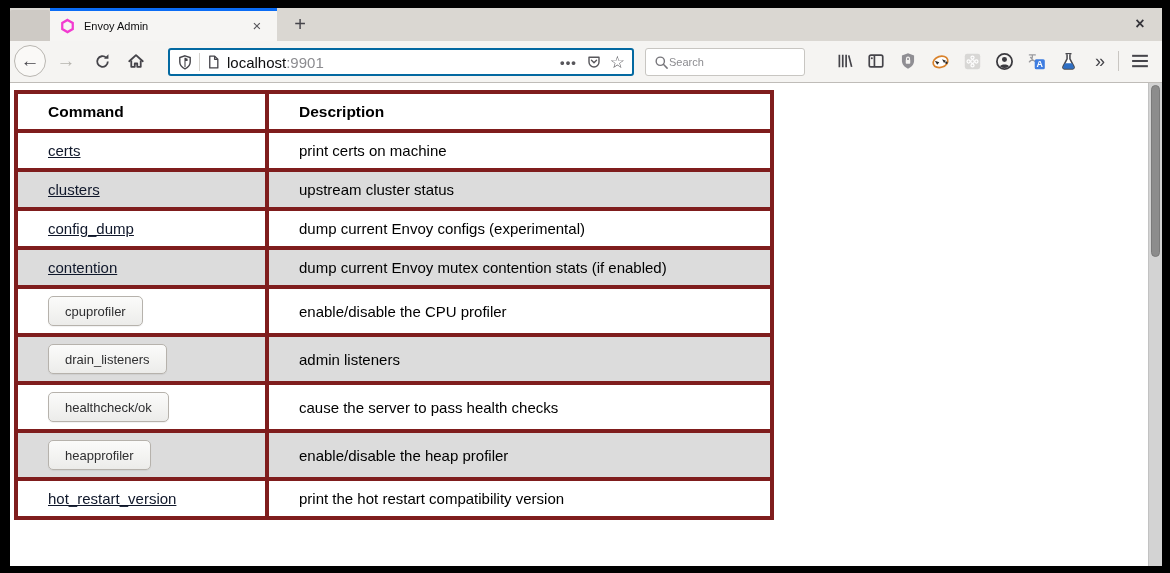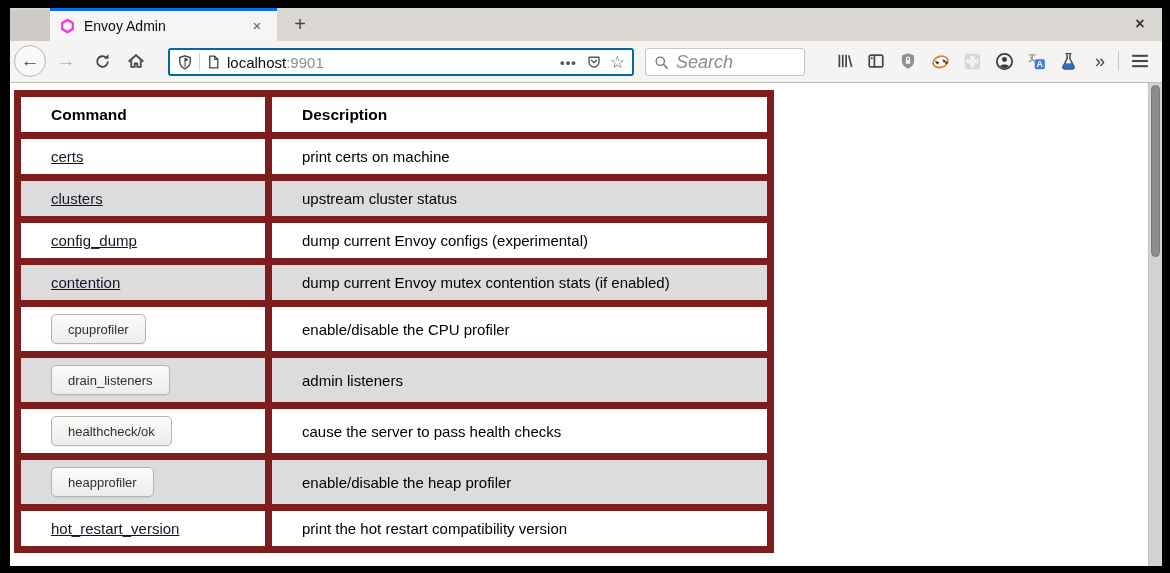--- a/index.html
+++ b/index.html
@@ -6,21 +6,21 @@
   html,body { width:1170px; height:573px; overflow:hidden; }
   body { background:#000; font-family:"Liberation Sans", sans-serif; position:relative; }
 
   .window { position:absolute; left:10px; top:8px; width:1152px; height:558px; background:#fff; }
 
   
   .tabbar { position:absolute; left:0; top:0; width:100%; height:33px; background:#dad7d2; }
   .pretab { position:absolute; left:0; top:2px; width:40px; height:31px; background:#cecac5; border-radius:2px 2px 0 0; }
   .tab { position:absolute; left:40px; top:0; width:227px; height:33px; background:#f6f5f3;
          border-top:3px solid #0a6cf5; display:flex; align-items:center; padding:0 10px; }
-  .tab-title { font-size:14px; color:#0c0c0d; margin-left:9px; flex:1; white-space:nowrap; overflow:hidden; }
+  .tab-title { font-size:11px; color:#0c0c0d; margin-left:9px; flex:1; white-space:nowrap; overflow:hidden; }
   .tab-close { color:#57565b; font-size:15px; width:20px; height:20px; line-height:19px; text-align:center; cursor:default; }
   .newtab { position:absolute; left:277px; top:3px; width:26px; height:26px; color:#45444a; font-size:20px;
             text-align:center; line-height:26px; }
   .win-close { position:absolute; right:8px; top:2px; width:28px; height:28px; color:#35343a; font-size:16px;
                font-weight:bold; text-align:center; line-height:28px; }
 
   
   .navbar { position:absolute; left:0; top:33px; width:100%; height:42px; background:#f5f4f2;
             border-bottom:1px solid #bfbcb8; }
   .nav-btn { position:absolute; top:4px; width:32px; height:32px; display:flex; align-items:center;
@@ -36,34 +36,34 @@
   .u-sep { width:1px; height:18px; background:#d4d2ce; margin:0 6px; }
   .url-text { font-size:15px; margin-left:6px; white-space:nowrap; }
   .url-host { color:#0c0c0d; }
   .url-port { color:#8c8c90; }
   .u-spacer { flex:1; }
   .dots { color:#57565b; font-size:13px; font-weight:bold; letter-spacing:1px; margin-right:9px; }
   .star { color:#57565b; font-size:17px; margin-left:8px; }
 
   .searchbar { position:absolute; left:635px; top:7px; width:160px; height:28px; background:#fff;
                border:1px solid #c8c6c2; border-radius:3px; display:flex; align-items:center; padding:0 8px; }
-  .searchbar input { border:none; outline:none; width:110px; font-size:18px; margin-left:7px;
-                     font-family:"Liberation Sans", sans-serif; color:#0c0c0d; background:transparent;font-style:italic; }
+  .searchbar input { border:none; outline:none; width:110px; font-size:11px; 
+                     font-family:"Liberation Sans", sans-serif; color:#0c0c0d; background:transparent; }
   .searchbar input::placeholder { color:#8c8c90; }
 
   .i-library{left:819px;} .i-sidebar{left:850px;} .i-shieldlock{left:882px;} .i-badger{left:914px;}
   .i-grayext{left:946px;} .i-account{left:978px;} .i-translate{left:1010px;} .i-flask{left:1042px;}
   .i-overflow{left:1074px; font-size:18px; color:#45444a;}
   .nav-sep { position:absolute; left:1108px; top:10px; width:1px; height:20px; background:#c9c6c2; }
   .i-menu{left:1114px;}
 
   
   .content { position:absolute; left:0; top:75px; width:100%; height:483px; background:#fff; overflow:hidden; }
   table { border-collapse:collapse; margin:7px 0 0 4px; width:760px; table-layout:fixed; }
-  th, td { border:7px solid #7f1d1d; padding:7px 30px; text-align:left; font-size:15px; color:#000;
+  th, td { border:4px solid #7f1d1d; padding:7px 30px; text-align:left; font-size:15px; color:#000;
            line-height:21px; vertical-align:middle; }
   th { font-weight:bold; font-size:15.5px; }
   .col-cmd { width:251px; }
   tbody tr:nth-child(even) td { background:#dcdcdc; }
   td a { color:#0f172a;text-align:center; }
   .cmd-btn { font-family:"Liberation Sans", sans-serif; font-size:13px; color:#2f2f31; height:30px;
              padding:0 16px; border:1px solid #b6b2ac; border-radius:5px;
              background:linear-gradient(#fbfbfa,#ececea); box-shadow:0 1px 1px rgba(0,0,0,0.06); }
 
   

